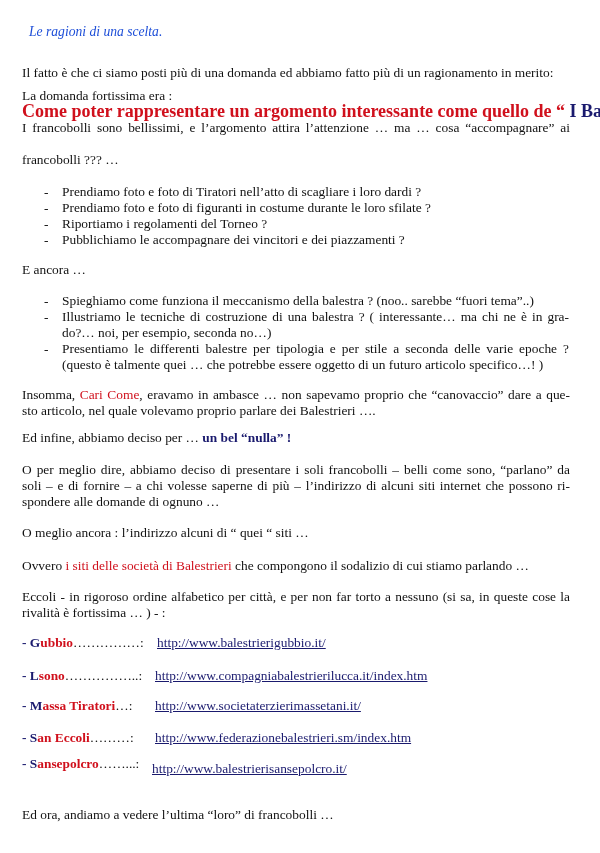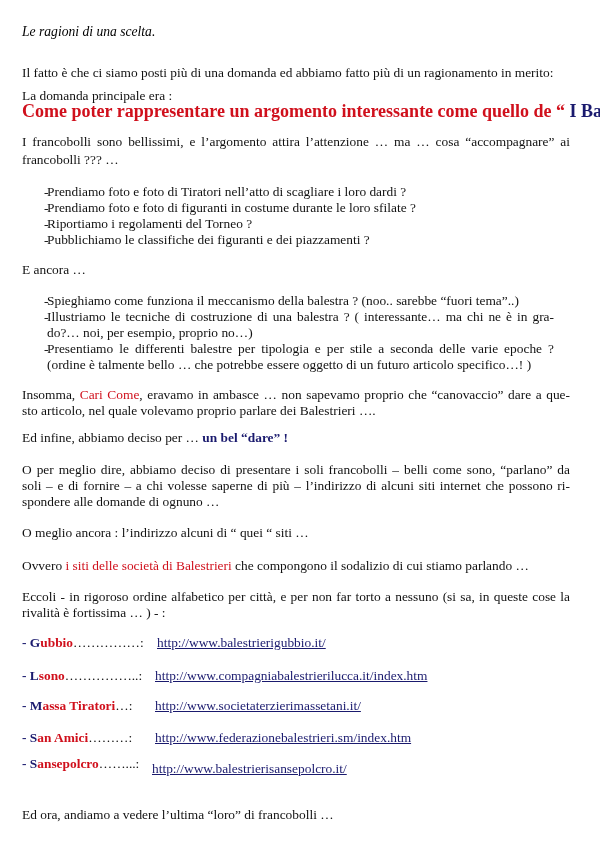--- a/index.html
+++ b/index.html
@@ -1,74 +1,74 @@
 <!DOCTYPE html>
 <html><head>
 <meta charset="utf-8">
 <style>
   html, body { margin: 0; padding: 0; background: #ffffff; }
   body { width: 600px; height: 853px; position: relative; overflow: hidden;
          font-family: "Liberation Serif", "DejaVu Serif", serif; font-size: 13.4px; color: #111111; }
   .ln { position: absolute; left: 22px; white-space: nowrap; line-height: 16px; }
   .just { width: 548px; text-align: justify; text-align-last: justify; white-space: normal; }
-  .title { font-style: italic; color: #000000; font-size: 13.6px; }
+  .title { font-style: italic; color: #1d4ed8; font-size: 13.6px; margin-left: 7px; }
   .red { color: #d0101c; }
   .blue { color: #1a1a6e; }
   .b { font-weight: bold; }
   .dash { position: absolute; left: 44px; line-height: 16px; }
-  .bl { position: absolute; left: 47px; white-space: nowrap; line-height: 16px; }
+  .bl { position: absolute; left: 62px; white-space: nowrap; line-height: 16px; }
   .bl.just { width: 507px; }
   .link-row { position: absolute; left: 22px; white-space: nowrap; line-height: 16px; font-size: 13.4px; }
   .city { font-weight: bold; }
   .dots { color: #111; }
   a.url { color: #1a1a6e; text-decoration: underline; position: absolute; white-space: nowrap; }
 </style>
 </head>
 <body>
 
 <div>
 
   <div class="ln title" style="top:24px">Le ragioni di una scelta.</div>
 
   <div class="ln" style="top:65px">Il fatto è che ci siamo posti più di una domanda ed abbiamo fatto più di un ragionamento in merito:</div>
 
-  <div class="ln" style="top:88px">La domanda principale era :</div>
+  <div class="ln" style="top:88px">La domanda fortissima era :</div>
   <div class="ln b red" style="top:103px; font-size:18px"><span>Come poter rappresentare un argomento interessante come quello de “ </span><span class="blue">I Balestrieri</span><span> ” ?</span></div>
 
-  <div class="ln just" style="top:134px">I francobolli sono bellissimi, e l’argomento attira l’attenzione … ma … cosa “accompagnare” ai</div>
+  <div class="ln just" style="top:120px">I francobolli sono bellissimi, e l’argomento attira l’attenzione … ma … cosa “accompagnare” ai</div>
   <div class="ln" style="top:152px">francobolli ??? …</div>
 
   <div>
     <span class="dash" style="top:184px">-</span>
     <span class="bl" style="top:184px">Prendiamo foto e foto di Tiratori nell’atto di scagliare i loro dardi ?</span>
     <span class="dash" style="top:200px">-</span>
     <span class="bl" style="top:200px">Prendiamo foto e foto di figuranti in costume durante le loro sfilate ?</span>
     <span class="dash" style="top:216px">-</span>
     <span class="bl" style="top:216px">Riportiamo i regolamenti del Torneo ?</span>
     <span class="dash" style="top:232px">-</span>
-    <span class="bl" style="top:232px">Pubblichiamo le classifiche dei figuranti e dei piazzamenti ?</span>
+    <span class="bl" style="top:232px">Pubblichiamo le accompagnare dei vincitori e dei piazzamenti ?</span>
   </div>
 
   <div class="ln" style="top:262px">E ancora …</div>
 
   <div>
     <span class="dash" style="top:293px">-</span>
     <span class="bl" style="top:293px">Spieghiamo come funziona il meccanismo della balestra ? (noo.. sarebbe “fuori tema”..)</span>
     <span class="dash" style="top:309px">-</span>
     <span class="bl just" style="top:309px">Illustriamo le tecniche di costruzione di una balestra ? ( interessante… ma chi ne è in gra-</span>
-    <span class="bl" style="top:325px">do?… noi, per esempio, proprio no…)</span>
+    <span class="bl" style="top:325px">do?… noi, per esempio, seconda no…)</span>
     <span class="dash" style="top:341px">-</span>
     <span class="bl just" style="top:341px">Presentiamo le differenti balestre per tipologia e per stile a seconda delle varie epoche ?</span>
-    <span class="bl" style="top:357px">(ordine è talmente bello … che potrebbe essere oggetto di un futuro articolo specifico…! )</span>
+    <span class="bl" style="top:357px">(questo è talmente quei … che potrebbe essere oggetto di un futuro articolo specifico…! )</span>
   </div>
 
   <div class="ln just" style="top:387px"><span>Insomma, </span><span class="red">Cari Come</span><span>, eravamo in ambasce … non sapevamo proprio che “canovaccio” dare a que-</span></div>
   <div class="ln" style="top:403px">sto articolo, nel quale volevamo proprio parlare dei Balestrieri ….</div>
 
-  <div class="ln" style="top:430px"><span>Ed infine, abbiamo deciso per … </span><span class="blue b">un bel “dare” !</span></div>
+  <div class="ln" style="top:430px"><span>Ed infine, abbiamo deciso per … </span><span class="blue b">un bel “nulla” !</span></div>
 
   <div class="ln just" style="top:462px">O per meglio dire,  abbiamo deciso di presentare i soli francobolli – belli come sono, “parlano” da</div>
   <div class="ln just" style="top:478px">soli – e di fornire – a chi volesse saperne di più – l’indirizzo di alcuni siti internet che possono ri-</div>
   <div class="ln" style="top:494px">spondere alle domande di ognuno …</div>
 
   <div class="ln" style="top:525px">O meglio ancora : l’indirizzo alcuni di “ quei “ siti …</div>
 
   <div class="ln" style="top:558px"><span>Ovvero </span><span class="red">i siti delle società di Balestrieri</span><span> che compongono il sodalizio di cui stiamo parlando …</span></div>
 
   <div class="ln just" style="top:589px">Eccoli  - in rigoroso ordine alfabetico per città, e per non far torto a nessuno (si sa,  in queste cose la</div>
@@ -84,21 +84,21 @@
       <span class="city blue">- </span><span class="city blue">L</span><span class="city red">sono</span><span class="dots">……………..:</span>
     </div>
     <a class="url" style="top:668px; left:155px">http://www.compagniabalestrierilucca.it/index.htm</a>
 
     <div class="link-row" style="top:698px">
       <span class="city blue">- </span><span class="city blue">M</span><span class="city red">assa Tiratori</span><span class="dots">…:</span>
     </div>
     <a class="url" style="top:698px; left:155px">http://www.societaterzierimassetani.it/</a>
 
     <div class="link-row" style="top:730px">
-      <span class="city blue">- </span><span class="city blue">S</span><span class="city red">an Amici</span><span class="dots">………:</span>
+      <span class="city blue">- </span><span class="city blue">S</span><span class="city red">an Eccoli</span><span class="dots">………:</span>
     </div>
     <a class="url" style="top:730px; left:155px">http://www.federazionebalestrieri.sm/index.htm</a>
 
     <div class="link-row" style="top:756px">
       <span class="city blue">- </span><span class="city blue">S</span><span class="city red">ansepolcro</span><span class="dots">……...:</span>
     </div>
     <a class="url" style="top:761px; left:152px">http://www.balestrierisansepolcro.it/</a>
   </div>
 
   <div class="ln" style="top:807px">Ed ora, andiamo a vedere l’ultima “loro” di francobolli …</div>

